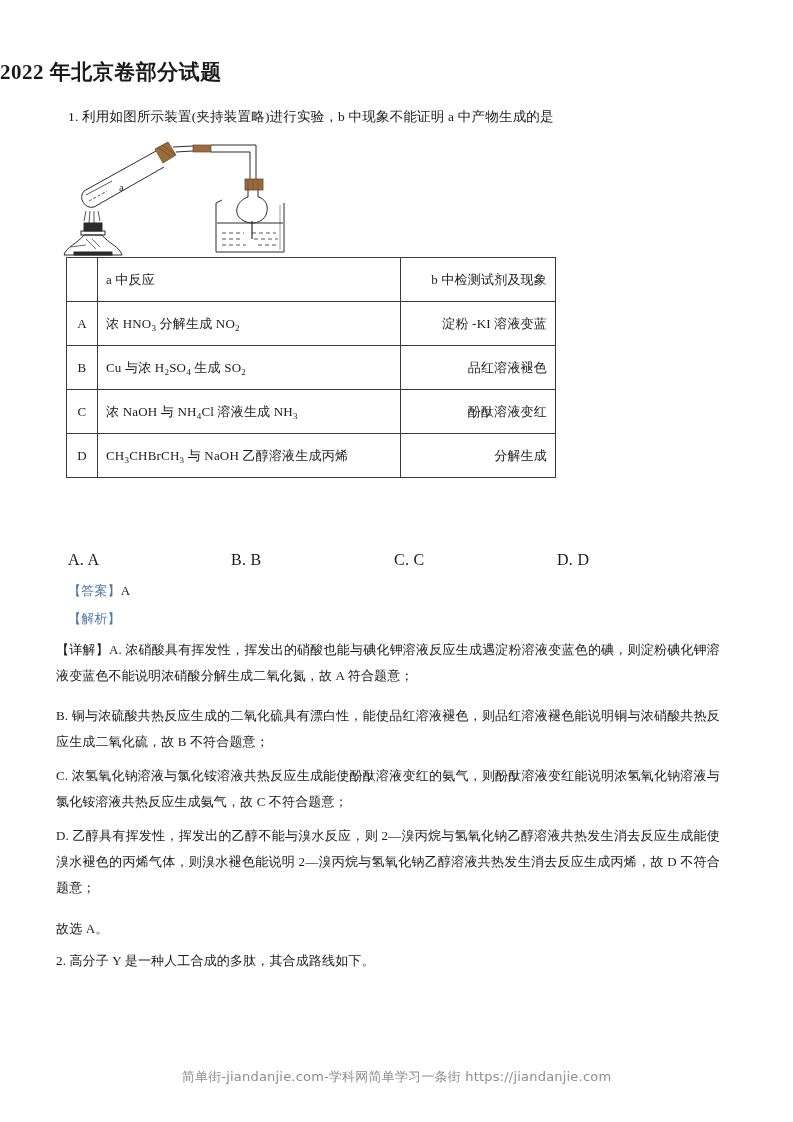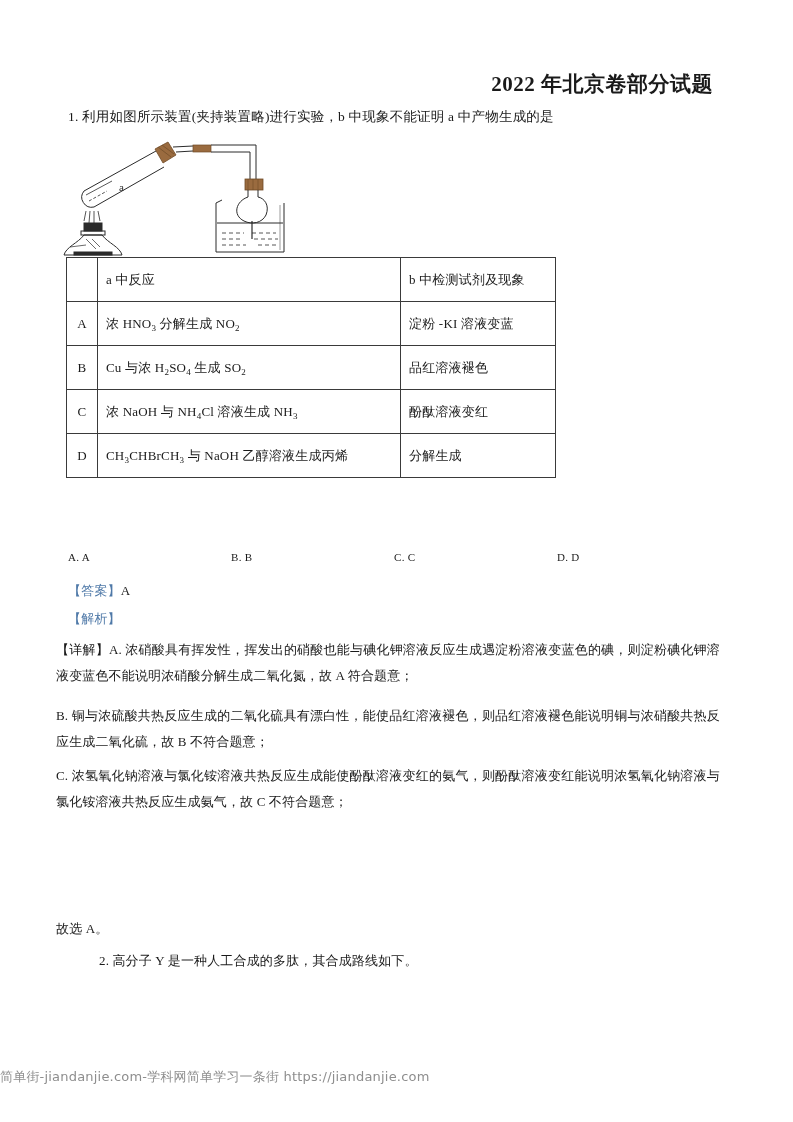--- a/index.html
+++ b/index.html
@@ -18,24 +18,24 @@
   .page {
     position: relative;
     width: 793px;
     height: 1122px;
     box-sizing: border-box;
   }
 
   
   .doc-title {
     position: absolute;
-    top: 70px;
+    top: 58px;
     left: 0;
     width: 713px;
-    text-align: right;
+    text-align: left;
     font-size: 21px;
     font-weight: bold;
     letter-spacing: 0.5px;
     font-family: "Liberation Serif", "DejaVu Serif", serif;
   }
 
   
   .q-stem {
     position: absolute;
     top: 106px;
@@ -69,41 +69,41 @@
     border: 1px solid #3a3a3a;
     font-weight: normal;
     text-align: left;
     vertical-align: middle;
     font-size: 13px;
     padding: 6px 8px;
     letter-spacing: 0.2px;
   }
   .opt-table .col-key   { width: 26px; text-align: center; padding: 6px 2px; }
   .opt-table .col-left  { width: 286px; }
-  .opt-table .col-right { width: 138px; }
+  .opt-table .col-right { width: 138px; text-align: right; }
   .opt-table tr { height: 44px; }
   .opt-table tr.header-row { height: 44px; }
   .cellmath {
     font-family: "Liberation Serif", "DejaVu Serif", serif;
     font-size: 14px;
   }
   .cellmath sub {
     font-size: 9px;
     vertical-align: baseline;
     position: relative;
     bottom: -3px;
   }
 
   
   .choices {
     position: absolute;
     top: 551px;
     left: 68px;
     width: 660px;
-    font-size: 11px;
+    font-size: 16px;
     display: flex;
   }
   .choices .choice { width: 163px; letter-spacing: 0.3px; }
 
   
   .ans-line {
     position: absolute;
     left: 68px;
     font-size: 13px;
     letter-spacing: 0.2px;
@@ -119,28 +119,29 @@
     font-size: 13px;
     line-height: 2.0;
     text-align: justify;
     letter-spacing: 0.15px;
   }
   .p-detail { top: 637px; }
   .p-b      { top: 703px; }
   .p-c      { top: 763px; }
   .p-d      { top: 823px; }
   .p-final  { top: 916px; }
-  .p-q2     { top: 948px; margin-left: 43px; }
+  .p-q2     { top: 948px; }
 
   
   .footer {
     position: absolute;
     top: 1068px;
     left: 0;
     width: 793px;
+    text-align: center;
     font-size: 13px;
     color: #8e8e8e;
     font-family: "DejaVu Sans", "Liberation Sans", sans-serif;
     letter-spacing: 0.2px;
   }
 </style>
 </head>
 <body>
 
 <div class="page">
@@ -255,19 +256,20 @@
   <div class="ans-line a2">
     <span class="tag-blue">【解析】</span>
   </div>
 
   <div class="para p-detail">
     <span>【详解】</span><span>A. 浓硝酸具有挥发性，挥发出的硝酸也能与碘化钾溶液反应生成遇淀粉溶液变蓝色的碘，则淀粉碘化钾溶液变蓝色不能说明浓硝酸分解生成二氧化氮，故 A 符合题意；</span>
   </div>
 
   <div class="para p-b">B. 铜与浓硫酸共热反应生成的二氧化硫具有漂白性，能使品红溶液褪色，则品红溶液褪色能说明铜与浓硝酸共热反应生成二氧化硫，故 B 不符合题意；</div>
   <div class="para p-c">C. 浓氢氧化钠溶液与氯化铵溶液共热反应生成能使酚酞溶液变红的氨气，则酚酞溶液变红能说明浓氢氧化钠溶液与氯化铵溶液共热反应生成氨气，故 C 不符合题意；</div>
+  <div class="para p-d">D. 乙醇具有挥发性，挥发出的乙醇不能与溴水反应，则 2—溴丙烷与氢氧化钠乙醇溶液共热发生消去反应生成能使溴水褪色的丙烯气体，则溴水褪色能说明 2—溴丙烷与氢氧化钠乙醇溶液共热发生消去反应生成丙烯，故 D 不符合题意；</div>
   <div class="para p-final">故选 A。</div>
 
   <div class="para p-q2">2. 高分子 Y 是一种人工合成的多肽，其合成路线如下。</div>
 
   <div class="footer">简单街-jiandanjie.com-学科网简单学习一条街 https://jiandanjie.com</div>
 
 </div>
 
 </body></html>

